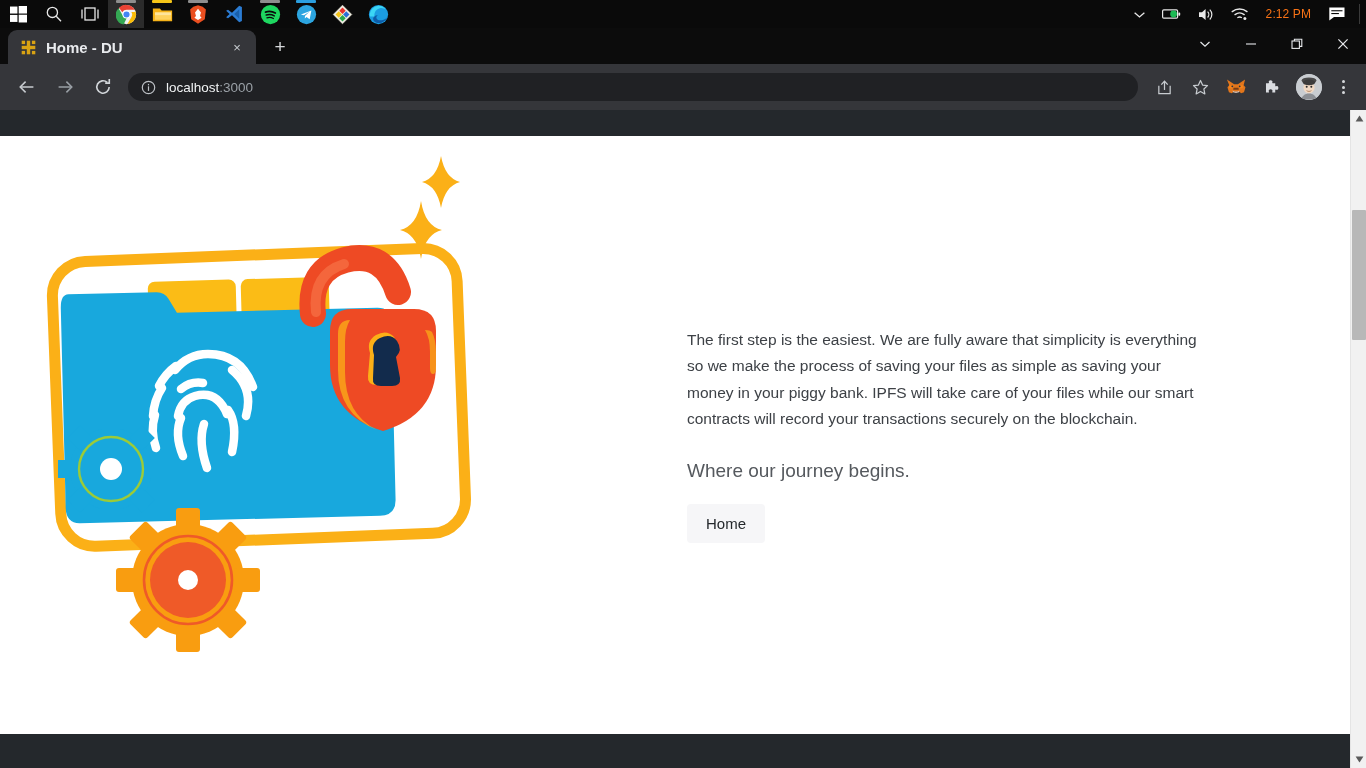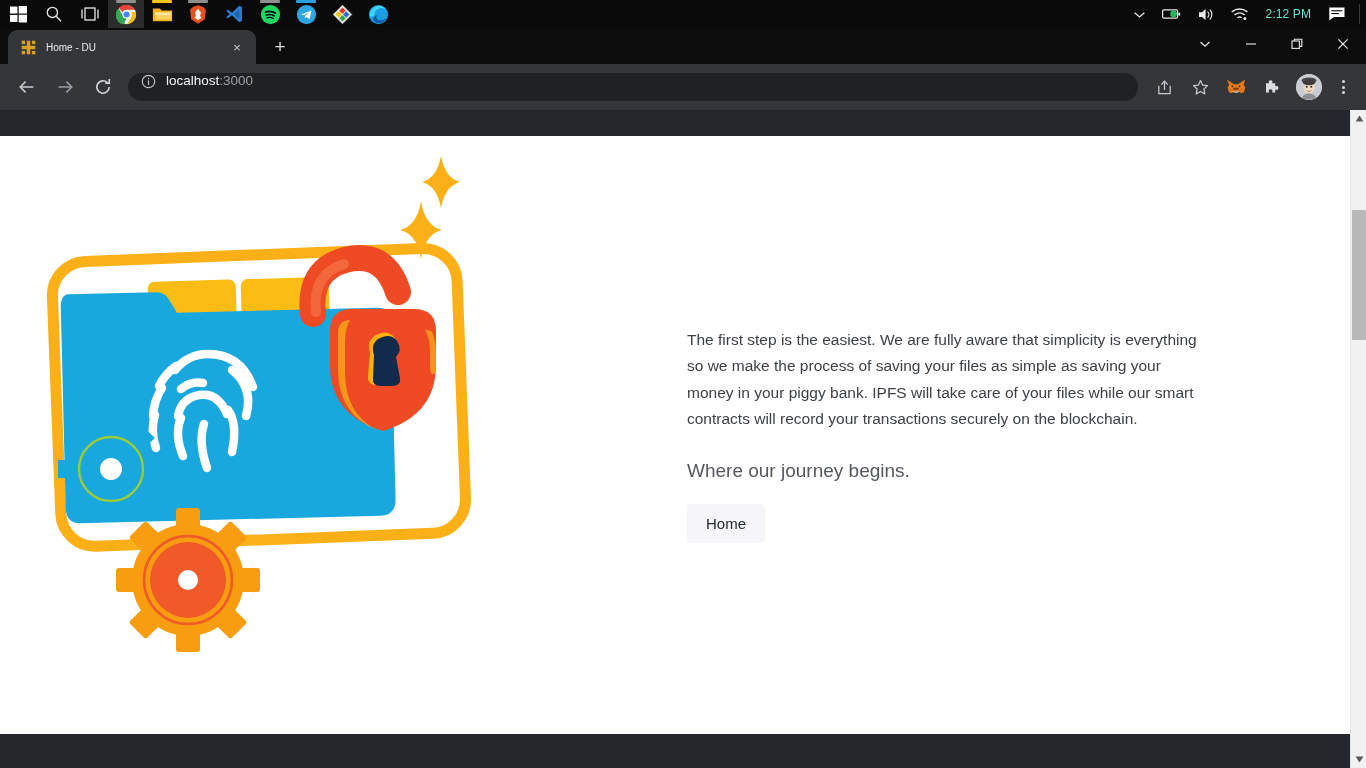--- a/index.html
+++ b/index.html
@@ -26,39 +26,39 @@
     position:absolute; top:0; left:8px; width:20px; height:3px; border-radius:1px;
   }
   #taskbar-right {
     margin-left:auto; display:flex; align-items:center; height:28px;
     padding-right:6px; gap:2px;
   }
   .tray-item {
     height:28px; display:flex; align-items:center; justify-content:center;
     padding:0 7px; color:#ffffff;
   }
-  #clock { font-size:12px; color:#5eead4; padding:0 8px; letter-spacing:.1px; }
+  #clock { font-size:12px; color:#f97316; padding:0 8px; letter-spacing:.1px; }
   .tray-sep { width:1px; height:20px; background:#3a3a3a; margin-left:4px; }
 
   
   #chrome { position:absolute; top:28px; left:0; width:1366px; height:740px; }
 
   #tabstrip {
     position:relative; height:36px; background:#0c0c0c;
     display:flex; align-items:flex-end;
   }
   #tab {
     margin-left:8px; width:248px; height:34px; background:#35363a;
     border-radius:9px 9px 0 0; display:flex; align-items:center;
     padding:0 10px 0 12px; position:relative;
   }
   #tab .favicon { width:17px; height:17px; flex:0 0 17px; margin-right:9px; }
   #tab .tab-title {
-    flex:1; color:#e8eaed; font-size:10px; white-space:nowrap;
-    overflow:hidden; text-overflow:ellipsis;
+    flex:1; color:#e8eaed; font-size:15px; white-space:nowrap;
+    overflow:hidden; text-overflow:ellipsis;font-weight:bold;
   }
   #tab-close {
     width:18px; height:18px; display:flex; align-items:center; justify-content:center;
     border-radius:50%; color:#c9cdd1; font-size:13px; line-height:1;
   }
   #newtab {
     width:28px; height:28px; margin:0 0 4px 10px; border-radius:50%;
     display:flex; align-items:center; justify-content:center;
     color:#d6d8da; font-size:19px; line-height:1; font-weight:300;
   }
@@ -71,21 +71,21 @@
   #toolbar {
     height:46px; background:#35363a; display:flex; align-items:center;
     padding:0 8px;
   }
   .tbtn {
     width:30px; height:30px; margin:0 4px; border-radius:50%;
     display:flex; align-items:center; justify-content:center; color:#c8ccd0;
   }
   #omnibox {
     flex:1; height:28px; background:#202124; border-radius:14px;
-    display:flex; padding:0 12px; margin:0 8px 0 6px;
+    display:flex; align-items:center; padding:0 12px; margin:0 8px 0 6px;
     min-width:0;
   }
   #omni-info {
     width:16px; height:16px; flex:0 0 16px; margin-right:10px;
     display:flex; align-items:center; justify-content:center; color:#bdc1c6;
   }
   #omni-url { font-size:13.5px; color:#f1f3f4; white-space:nowrap; }
   #omni-url .dim { color:#9aa0a6; }
   #toolbar-right { display:flex; align-items:center; }
   .ext-icon {

